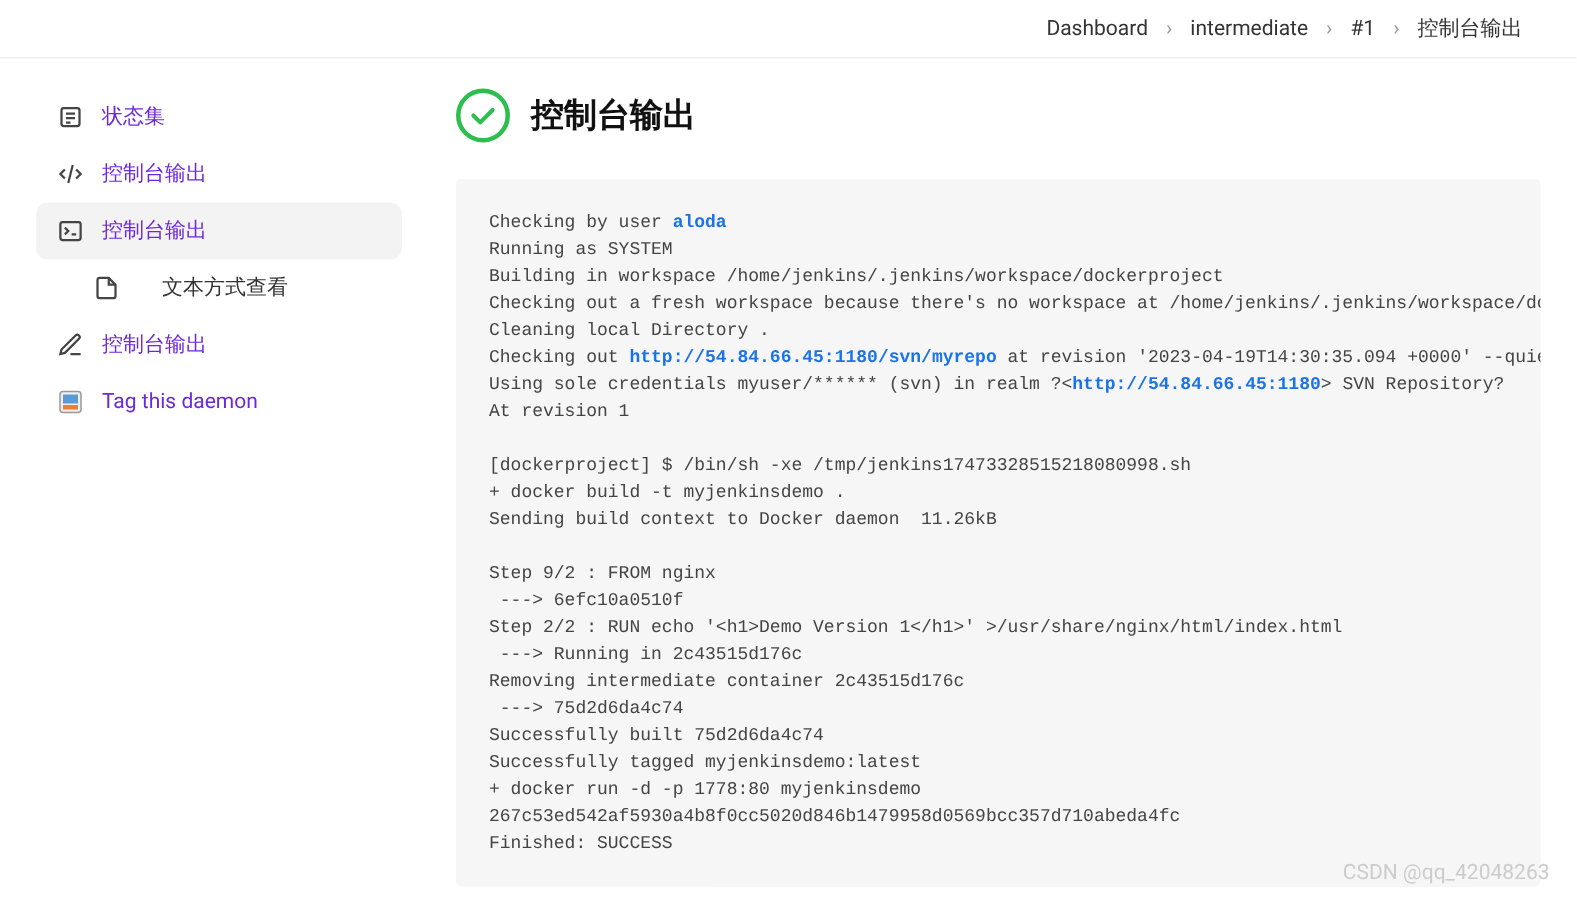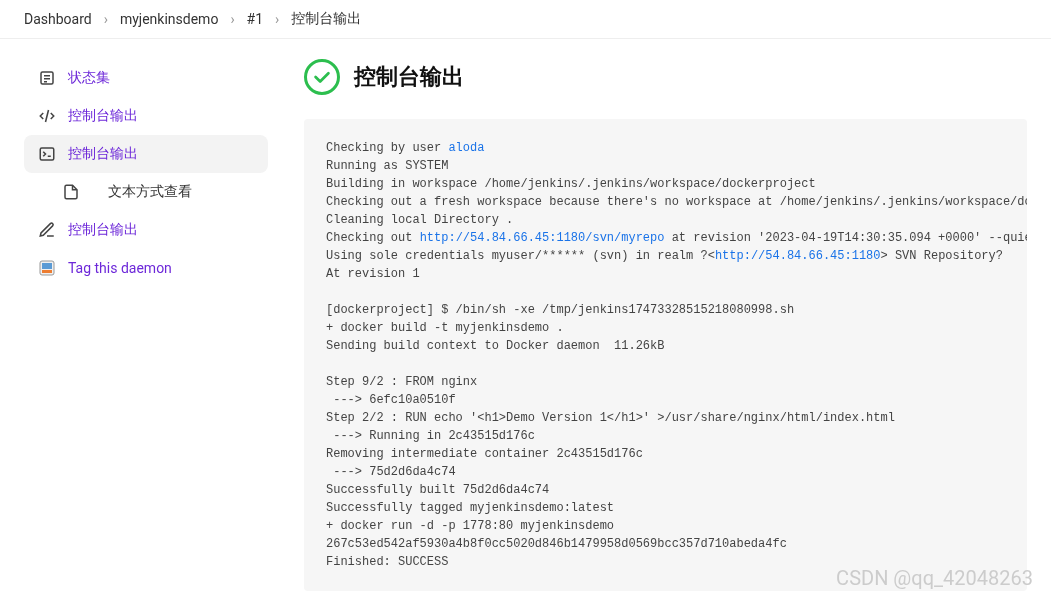--- a/index.html
+++ b/index.html
@@ -1,42 +1,42 @@
 <!DOCTYPE html>
 <html><head>
   <meta charset="utf-8">
   <style>
     * { margin: 0; padding: 0; box-sizing: border-box; }
     body { font-family: -apple-system, BlinkMacSystemFont, "Segoe UI", Roboto, sans-serif; background: #fff; color: #333; font-size: 14px; }
-    .breadcrumb { padding: 10px 24px; border-bottom: 1px solid #eee; display: flex; align-items: center; gap: 12px; font-size: 14px; color: #333; }
+    .breadcrumb { padding: 10px 36px; border-bottom: 1px solid #eee; display: flex; align-items: center; gap: 12px; font-size: 14px; color: #333; justify-content: flex-end; }
     .breadcrumb-item { color: #333; cursor: pointer; }
     .breadcrumb-sep { color: #999; }
     .container { display: flex; padding: 20px 0 0 0; }
     .sidebar { width: 280px; padding: 0 12px 0 24px; flex-shrink: 0; }
     .sidebar-item { display: flex; align-items: center; gap: 12px; padding: 10px 14px; border-radius: 8px; cursor: pointer; color: #6d28d9; }
     .sidebar-item.active { background: #f3f3f3; }
     .sidebar-item .icon { width: 18px; height: 18px; display: flex; align-items: center; justify-content: center; color: #444; }
     .sidebar-subitem { display: flex; align-items: center; gap: 28px; padding: 10px 14px 10px 38px; border-radius: 8px; cursor: pointer; color: #333; }
     .sidebar-subitem .icon { width: 18px; height: 18px; display: flex; align-items: center; justify-content: center; color: #444; }
     .main { flex: 1; padding: 0 24px 24px 24px; min-width: 0; }
     .page-header { display: flex; align-items: center; gap: 14px; margin-bottom: 24px; }
     .success-icon { width: 36px; height: 36px; border-radius: 50%; border: 3px solid #2cbe4e; display: flex; align-items: center; justify-content: center; color: #2cbe4e; }
     .page-title { font-size: 22px; font-weight: 700; color: #111; }
     .console { background: #f6f6f6; border-radius: 4px; padding: 20px 22px; font-family: Consolas, "Courier New", monospace; font-size: 12px; line-height: 1.5; color: #444; white-space: pre; overflow-x: auto; }
-    .console-link { color: #1a73e8; }
-    .watermark { position: fixed; bottom: 14px; right: 18px; color: #ccc; font-size: 20px; pointer-events: none; }
+    .console-link { color: #1a73e8; font-weight: bold; }
+    .watermark { position: fixed; bottom: 14px; right: 18px; color: #ccc; font-size: 14px; pointer-events: none; }
     svg { display: block; }
   </style>
 </head>
 <body>
 
 <div class="breadcrumb">
   <span class="breadcrumb-item">Dashboard</span>
   <span class="breadcrumb-sep">›</span>
-  <span class="breadcrumb-item">myjenkinsdemo</span>
+  <span class="breadcrumb-item">intermediate</span>
   <span class="breadcrumb-sep">›</span>
   <span class="breadcrumb-item">#1</span>
   <span class="breadcrumb-sep">›</span>
   <span class="breadcrumb-item">控制台输出</span>
 </div>
 
 <div class="container">
   <div class="sidebar">
     <div class="sidebar-item">
       <span class="icon">

